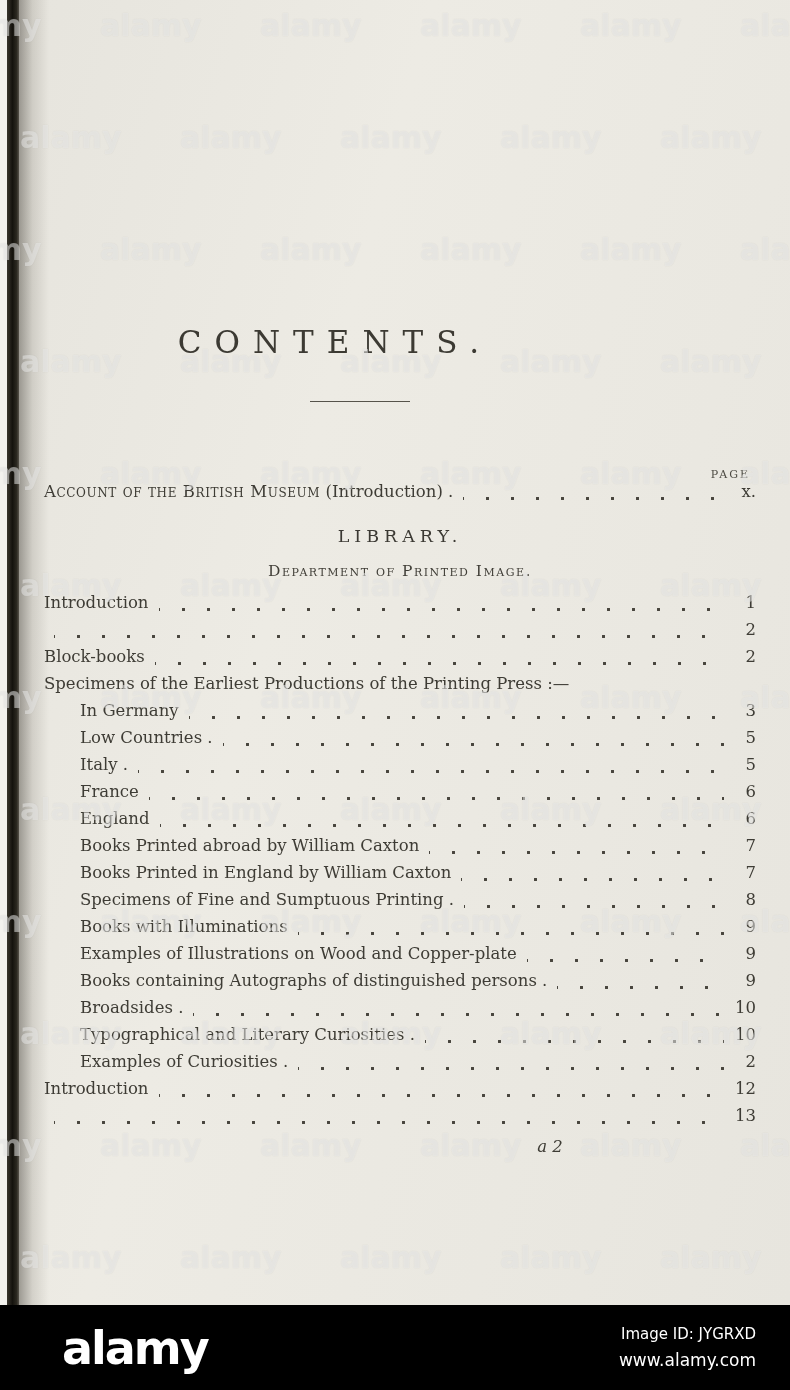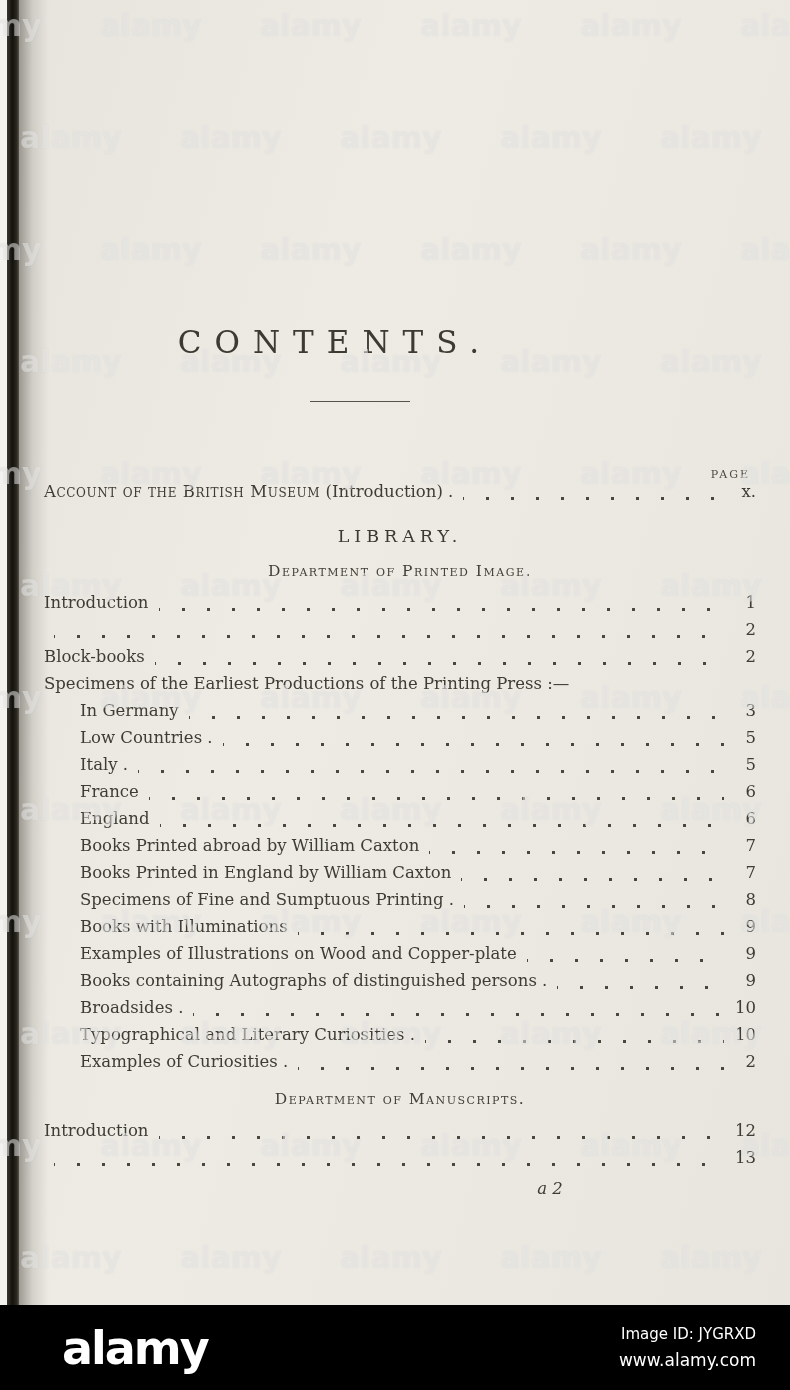--- a/index.html
+++ b/index.html
@@ -187,21 +187,20 @@
       <div class="row indent1">
         <span class="lab">Typographical and Literary Curiosities .</span>
         <span class="leader"></span>
         <span class="pg">10</span>
       </div>
       <div class="row indent1">
         <span class="lab">Examples of Curiosities .</span>
         <span class="leader"></span>
         <span class="pg">2</span>
       </div>
-      <div class="subsection">Department of Manuscripts.</div>
       <div class="row">
         <span class="lab">Introduction</span>
         <span class="leader"></span>
         <span class="pg">12</span>
       </div>
       <div class="row">
         <span class="leader"></span>
         <span class="pg">13</span>
       </div>
       <div class="signature">a 2</div>

